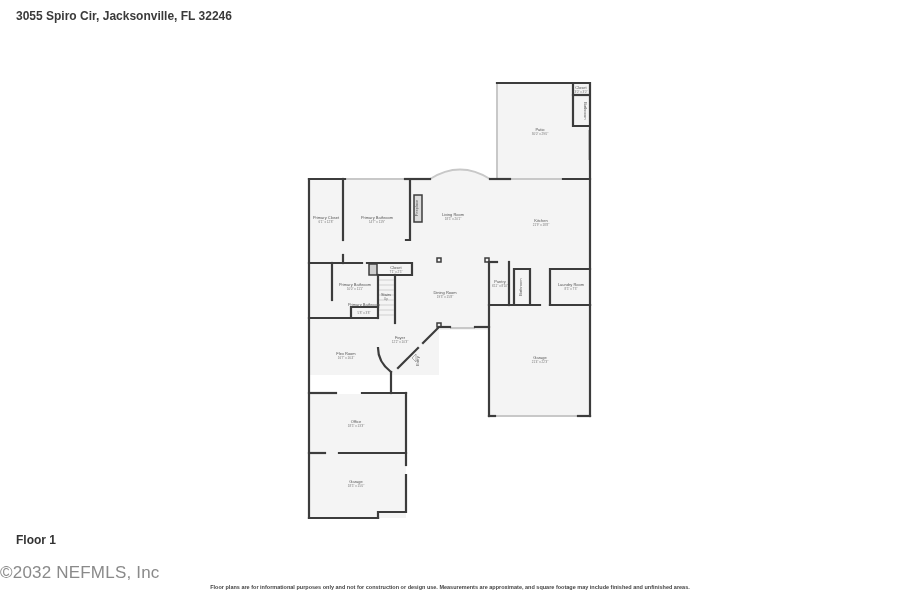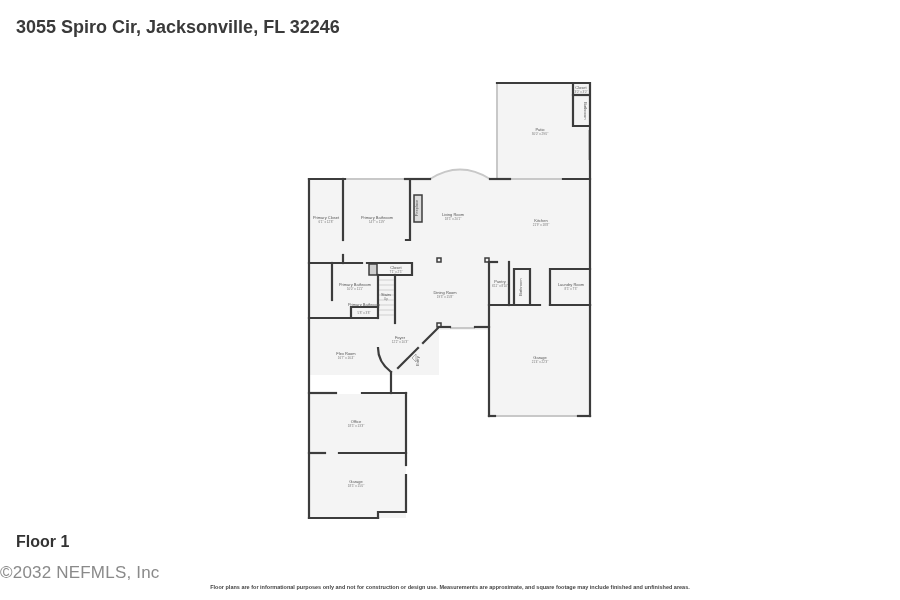--- a/index.html
+++ b/index.html
@@ -1,18 +1,18 @@
 <!DOCTYPE html>
 <html><head>
 <meta charset="utf-8">
 <style>
   html, body { margin:0; padding:0; }
   body { width:900px; height:600px; background:#ffffff; position:relative; overflow:hidden; font-family:"Liberation Sans", sans-serif; }
-  .title { position:absolute; left:16px; top:9px; font-size:18px; font-weight:bold; color:#3a3a3a;margin-top:8px; }
-  .floor-label { position:absolute; left:16px; top:533px; font-size:16px; font-weight:bold; color:#333; }
+  .title { position:absolute; left:16px; top:9px; font-size:12px; font-weight:bold; color:#3a3a3a; }
+  .floor-label { position:absolute; left:16px; top:533px; font-size:12px; font-weight:bold; color:#333; }
   .copyright { position:absolute; left:0px; top:563px; font-size:17px; color:#8a8a8a; letter-spacing:0.2px; }
   .disclaimer { position:absolute; left:0; width:900px; text-align:center; top:584px; font-size:5.5px; font-weight:bold; color:#444; }
   svg { position:absolute; left:0; top:0; }
   .room { fill:#f4f4f4; }
   .wall { stroke:#3c3c3c; stroke-width:2.2; fill:none; stroke-linecap:square; }
   .win { stroke:#c8c8c8; stroke-width:2; fill:none; }
   .rname { font-size:4px; fill:#555; text-anchor:middle; font-family:"Liberation Sans", sans-serif; }
   .rdim { font-size:3px; fill:#777; text-anchor:middle; font-family:"Liberation Sans", sans-serif; }
 </style>
 </head>

